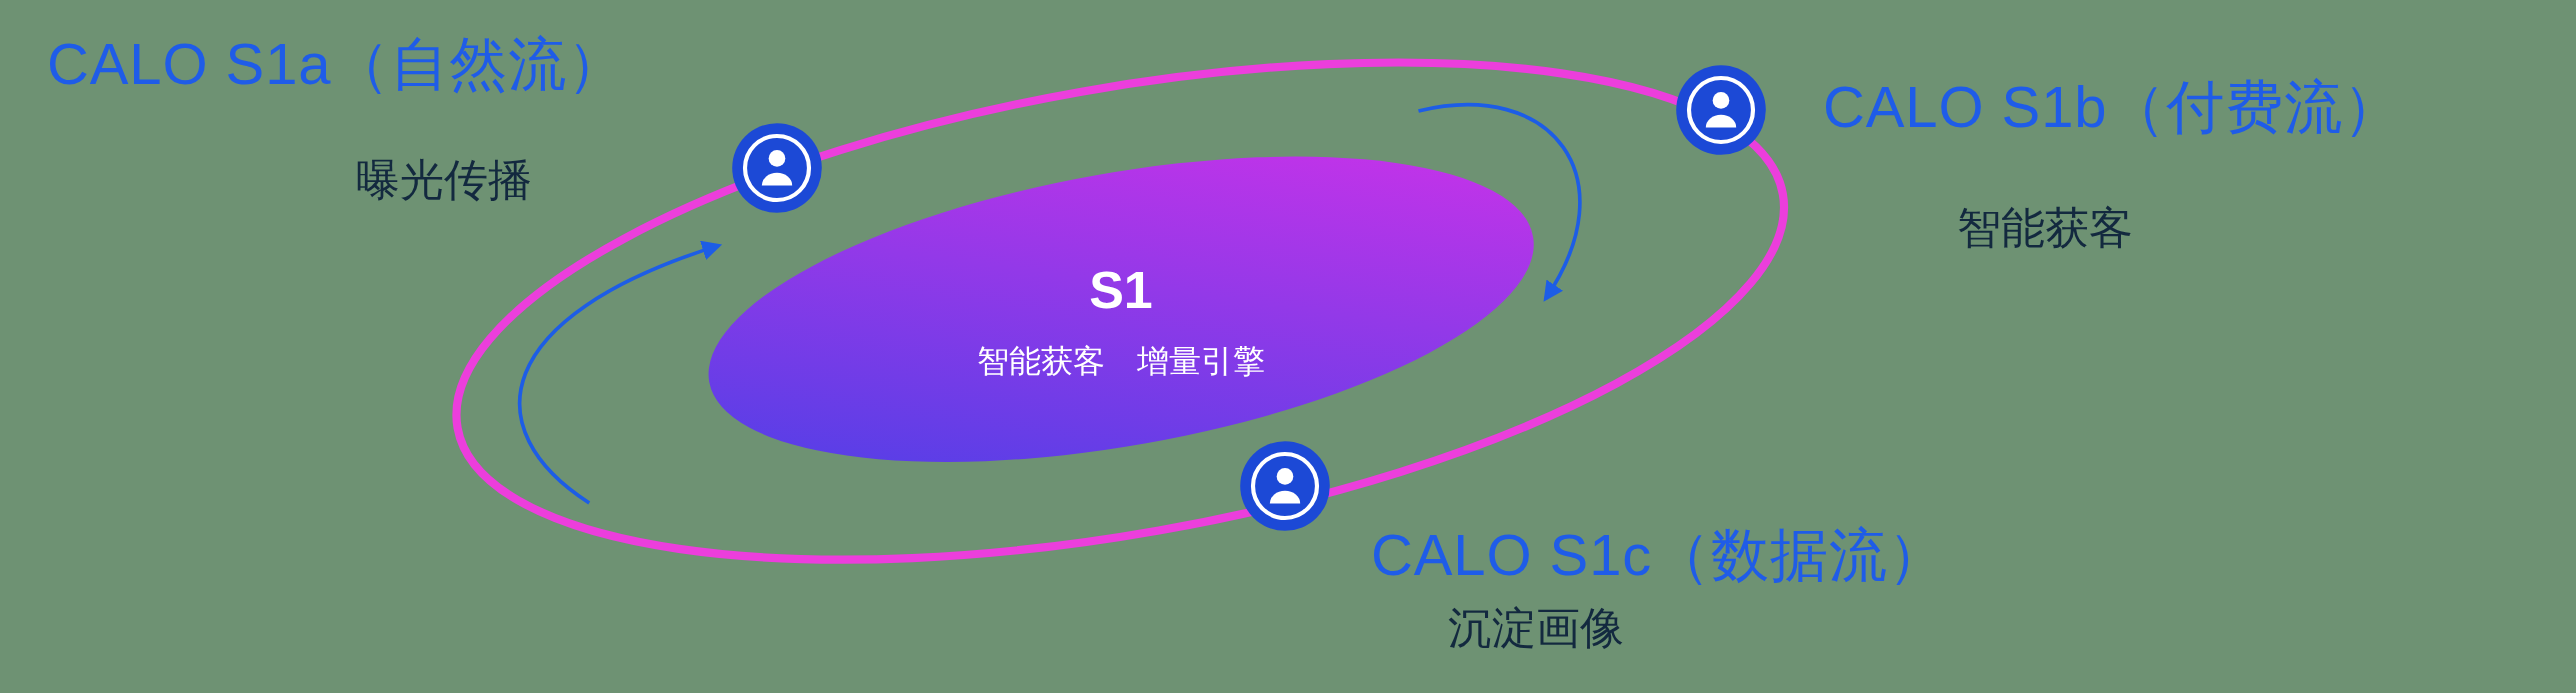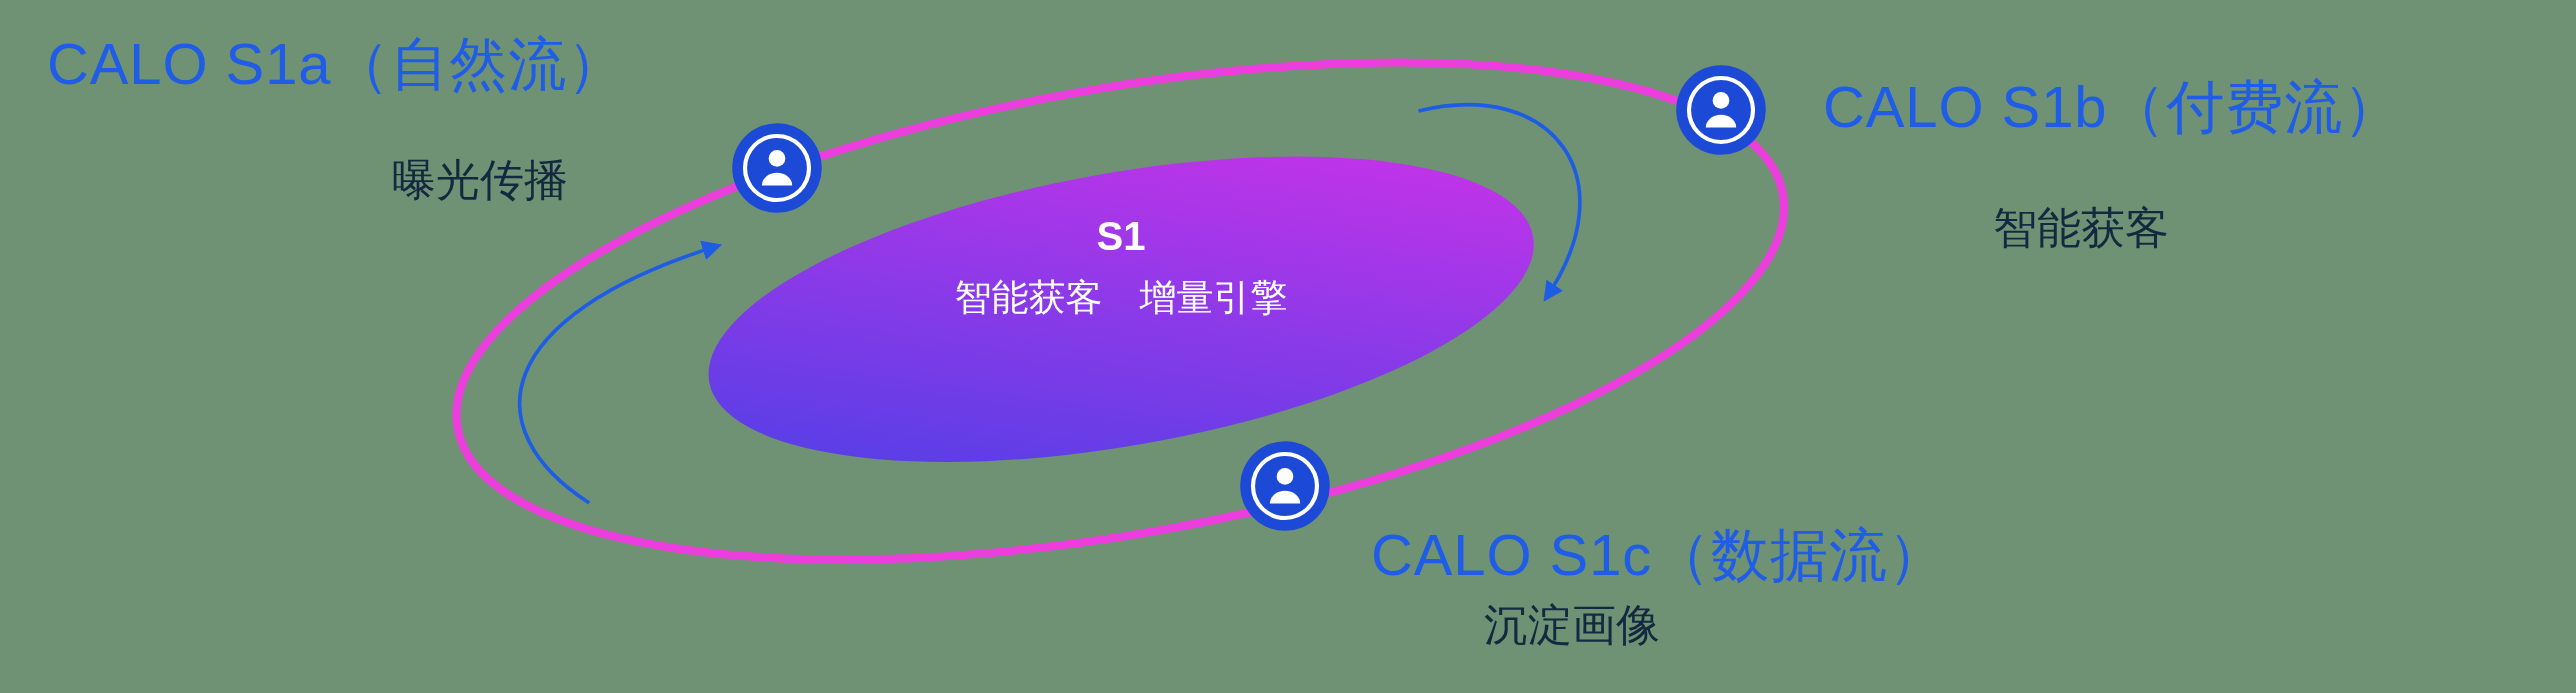--- a/index.html
+++ b/index.html
@@ -30,37 +30,37 @@
     letter-spacing: 0.9px;
     white-space: nowrap;
     line-height: 1.1;
   }
   .node-sublabel {
     color: #13293F;
     font-size: 44px;
     font-weight: 500;
     white-space: nowrap;
     line-height: 1.1;
-    margin-left: 36px;
   }
   .core-text {
     left: 939px;
     top: 215px;
     width: 364px;
     text-align: center;
     color: #FFFFFF;
   }
   .core-title {
-    font-size: 40px;
+    font-size: 52px;
     font-weight: 600;
     line-height: 1.05;
+    margin-top: 48px;
   }
   .core-subtitle {
-    margin-top: 16px;
-    font-size: 37px;
+    margin-top: 22px;
+    font-size: 32px;
     font-weight: 500;
     white-space: pre;
   }
   .orbit-icon {
     width: 96px;
     height: 96px;
   }
 </style>
 </head>
 <body>
@@ -120,16 +120,16 @@
     </svg>
   </div>
 
   <div class="abs node-label" style="left:47px; top:32px;">CALO S1a（自然流）</div>
   <div class="abs node-sublabel" style="left:356px; top:156px;">曝光传播</div>
 
   <div class="abs node-label" style="left:1823px; top:75px;">CALO S1b（付费流）</div>
   <div class="abs node-sublabel" style="left:1957px; top:204px;">智能获客</div>
 
   <div class="abs node-label" style="left:1371px; top:493px;margin-top:30px;">CALO S1c（数据流）</div>
-  <div class="abs node-sublabel" style="left:1448px; top:604px;font-family:Liberation Mono, monospace;">沉淀画像</div>
+  <div class="abs node-sublabel" style="left:1448px; top:604px;">沉淀画像</div>
 
 </div>
 
 
 </body></html>

